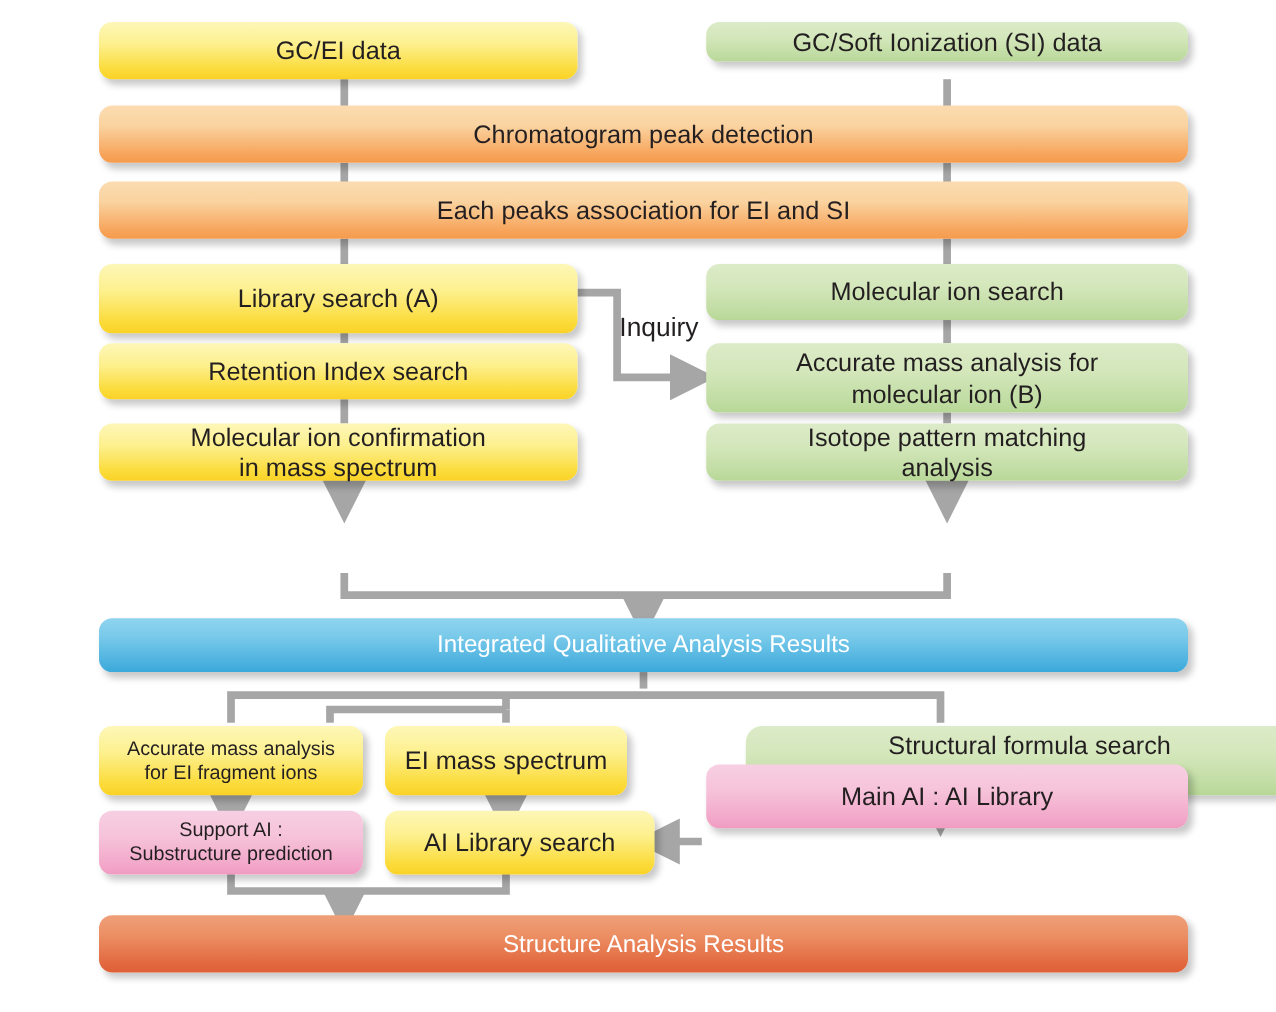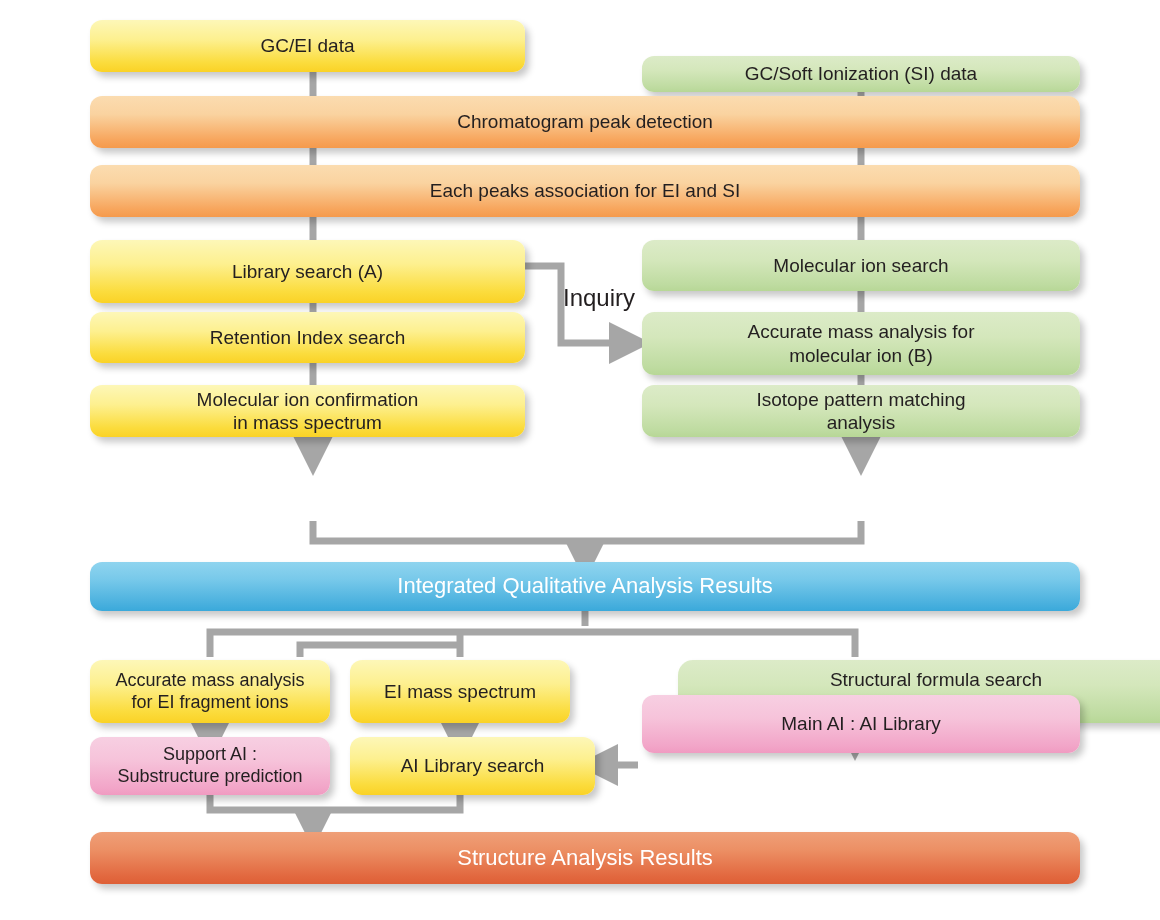--- a/index.html
+++ b/index.html
@@ -29,21 +29,21 @@
   .node {
     position: absolute;
     z-index: 2;
     border-radius: 12px;
     display: flex;
     align-items: center;
     justify-content: center;
     text-align: center;
     line-height: 1.22;
     color: #231f20;
-    font-size: 19px;
+    font-size: 23px;
     padding: 2px 10px;
     box-shadow: 4px 5px 7px rgba(0,0,0,0.22);
     white-space: pre-line;
   }
 
   .yellow {
     background: linear-gradient(180deg, #fdf7b8 0%, #fdf08f 38%, #fbdc3d 82%, #fad226 100%);
   }
   .green {
     background: linear-gradient(180deg, #dcebc8 0%, #d4e7bb 40%, #bedba0 88%, #b7d796 100%);
@@ -125,21 +125,21 @@
 
       <line x1="638" y1="765" x2="597" y2="765" marker-end="url(#arrow)"></line>
 
       <path d="M 210 792 L 210 810 L 460 810 L 460 792"></path>
       <line x1="313" y1="810" x2="313" y2="828" marker-end="url(#arrow)"></line>
     </g>
   </svg>
 
   <div class="node yellow" style="left:90px; top:20px; width:435px; height:52px;">GC/EI data</div>
 
-  <div class="node green" style="left:642px; top:20px; width:438px; height:36px;margin-top:36px;">GC/Soft Ionization (SI) data</div>
+  <div class="node green" style="left:642px; top:20px; width:438px; height:36px;">GC/Soft Ionization (SI) data</div>
 
   <div class="node orange" style="left:90px; top:96px; width:990px; height:52px;">Chromatogram peak detection</div>
 
   <div class="node orange" style="left:90px; top:165px; width:990px; height:52px;">Each peaks association for EI and SI</div>
 
   <div class="node yellow" style="left:90px; top:240px; width:435px; height:63px;">Library search (A)</div>
 
   <div class="node yellow" style="left:90px; top:312px; width:435px; height:51px;">Retention Index search</div>
 
   <div class="node green" style="left:642px; top:240px; width:438px; height:51px;">Molecular ion search</div>

